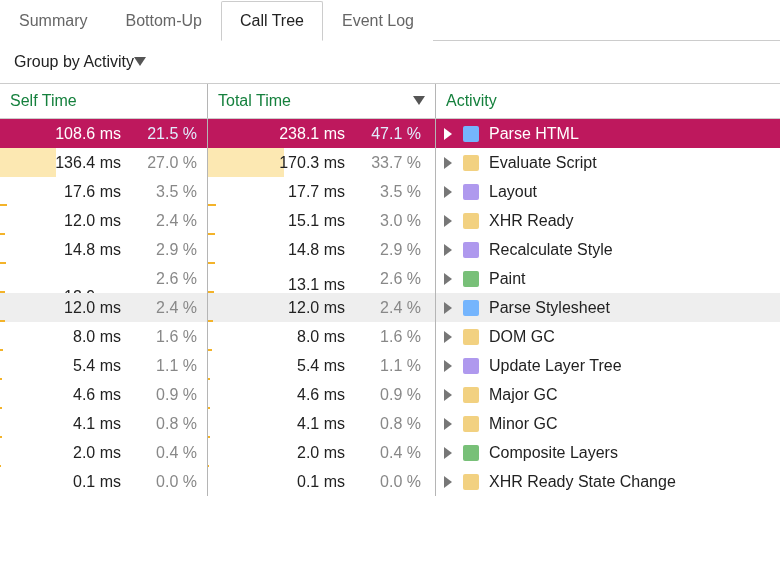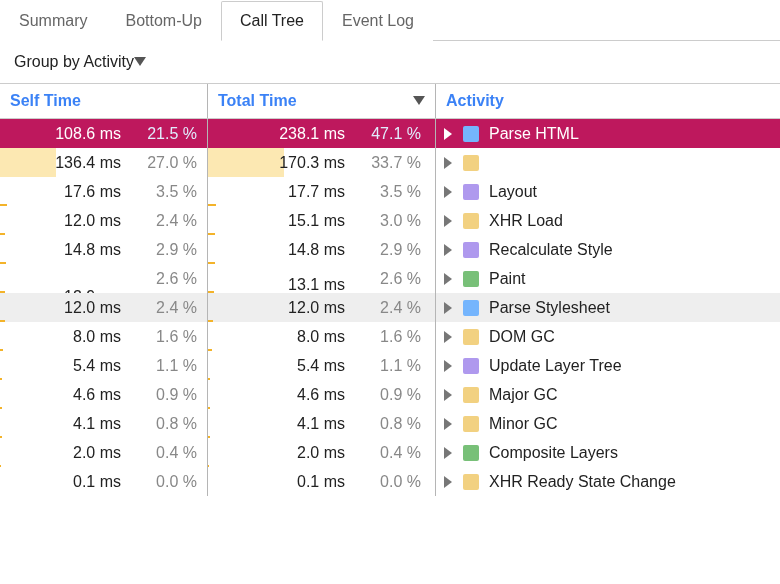--- a/index.html
+++ b/index.html
@@ -52,27 +52,26 @@
   }
   .tri-down svg { display: block; }
   .tri-right svg { display: block; }
   .headers {
     display: flex;
     border-bottom: 1px solid #ccc;
     background: #fff;
   }
   .col-head {
     padding: 8px 10px;
-    color: #3b82f6;
+    color: #15803d;
     display: flex;
     align-items: center;
     justify-content: space-between;
     border-right: 1px solid #b5b5b5;
     cursor: pointer;
-    font-weight: bold;
   }
   .col-head:last-child { border-right: none; }
   .col-self { width: 208px; flex: 0 0 208px; }
   .col-total { width: 228px; flex: 0 0 228px; }
   .col-activity { flex: 1; }
   .rows { }
   .row {
     display: flex;
     position: relative;
     height: 29px;
@@ -199,20 +198,21 @@
         <span class="time" style="position: relative;">170.3 ms</span>
         <span class="pct" style="position: relative;">33.7 %</span>
       </div>
       <div class="cell cell-activity">
         <span class="tri-right">
           <svg width="9" height="12" viewBox="0 0 9 12">
             <polygon points="0,0 8,6 0,12" fill="#777"></polygon>
           </svg>
         </span>
         <span class="swatch c-yellow"></span>
+        <span class="activity-label">Evaluate Script</span>
       </div>
     </div>
     <div class="row">
       <div class="cell cell-self">
         <div class="bar-u" style="width: 3.5%;"></div>
         <span class="time" style="position: relative;">17.6 ms</span>
         <span class="pct" style="position: relative;">3.5 %</span>
       </div>
       <div class="cell cell-total">
         <div class="bar-u" style="width: 3.5%;"></div>
@@ -240,21 +240,21 @@
         <span class="time" style="position: relative;">15.1 ms</span>
         <span class="pct" style="position: relative;">3.0 %</span>
       </div>
       <div class="cell cell-activity">
         <span class="tri-right">
           <svg width="9" height="12" viewBox="0 0 9 12">
             <polygon points="0,0 8,6 0,12" fill="#777"></polygon>
           </svg>
         </span>
         <span class="swatch c-yellow"></span>
-        <span class="activity-label">XHR Load</span>
+        <span class="activity-label">XHR Ready</span>
       </div>
     </div>
     <div class="row">
       <div class="cell cell-self">
         <div class="bar-u" style="width: 2.9%;"></div>
         <span class="time" style="position: relative;">14.8 ms</span>
         <span class="pct" style="position: relative;">2.9 %</span>
       </div>
       <div class="cell cell-total">
         <div class="bar-u" style="width: 2.9%;"></div>

